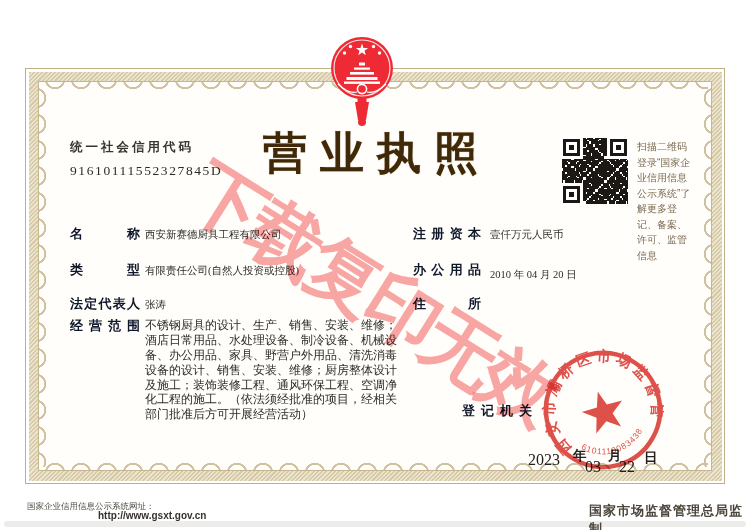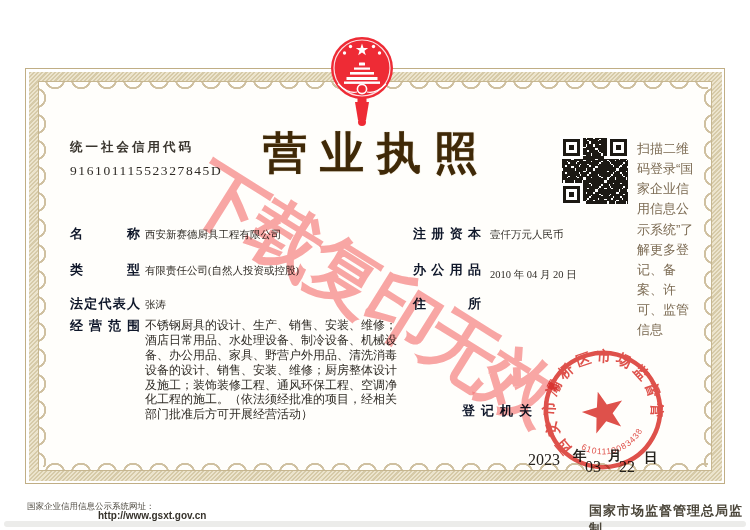--- a/index.html
+++ b/index.html
@@ -40,21 +40,21 @@
   
   .qr{position:absolute;left:562px;top:138px;width:66px;height:66px;background:
       repeating-conic-gradient(#1c1914 0 25%,rgba(0,0,0,0) 0 50%) 0 0/6px 6px,
       repeating-conic-gradient(#1c1914 0 25%,rgba(0,0,0,0) 0 50%) 1px 2px/8px 8px,
       repeating-conic-gradient(#1c1914 0 25%,rgba(0,0,0,0) 0 50%) 3px 1px/11px 11px,#fff;z-index:3;}
   .qf{position:absolute;width:19px;height:19px;background:#fff;box-shadow:0 0 0 2px #fff;}
   .qf::before{content:"";position:absolute;inset:1px;border:3px solid #1c1914;}
   .qf::after{content:"";position:absolute;inset:7px;background:#1c1914;}
   .qf.tl{left:0;top:0}.qf.tr{right:0;top:0}.qf.bl{left:0;bottom:0}
   .qr-note{position:absolute;left:637px;top:139px;width:58px;z-index:3;
-           font-size:13px;line-height:1.55;color:#7b6a52;}
+           font-size:10px;line-height:1.55;color:#7b6a52;}
 
   
   .lbl{position:absolute;z-index:3;font-size:13px;font-weight:700;color:#0f172a;
        text-align:justify;text-align-last:justify;}
   .val{position:absolute;z-index:3;font-family:"Liberation Serif","DejaVu Serif",serif;
        font-size:10.5px;color:#302c26;line-height:1.35;}
   .val.scope{font-size:12px;line-height:1.24;width:256px;}
 
   
   .stamp{position:absolute;left:541px;top:348px;width:124px;height:124px;z-index:6;

